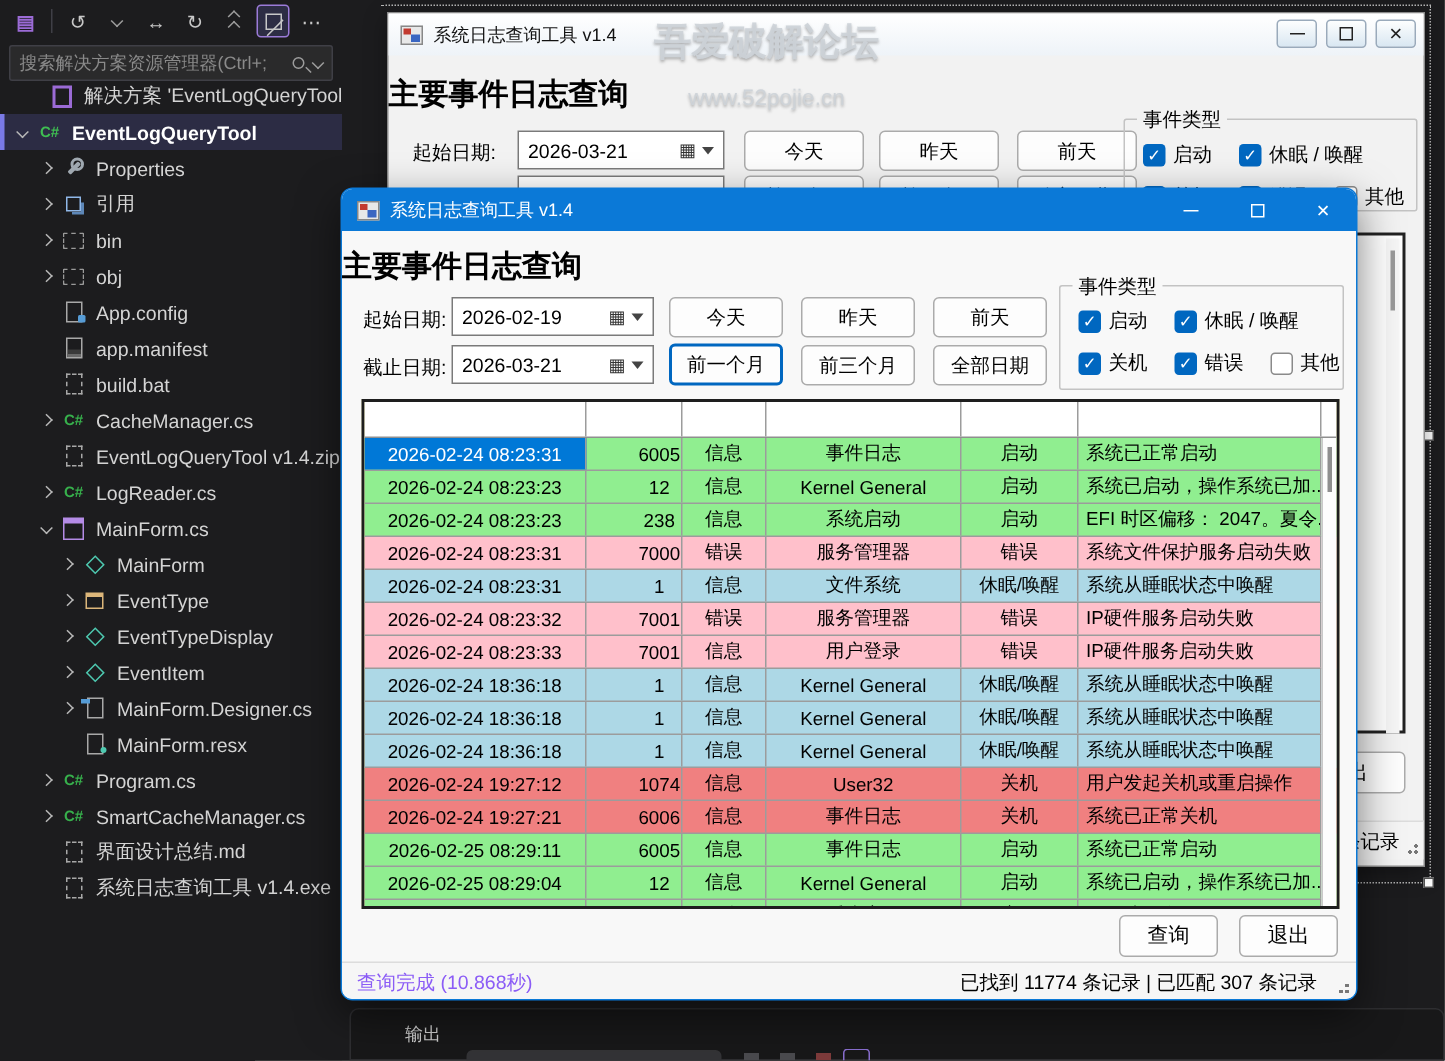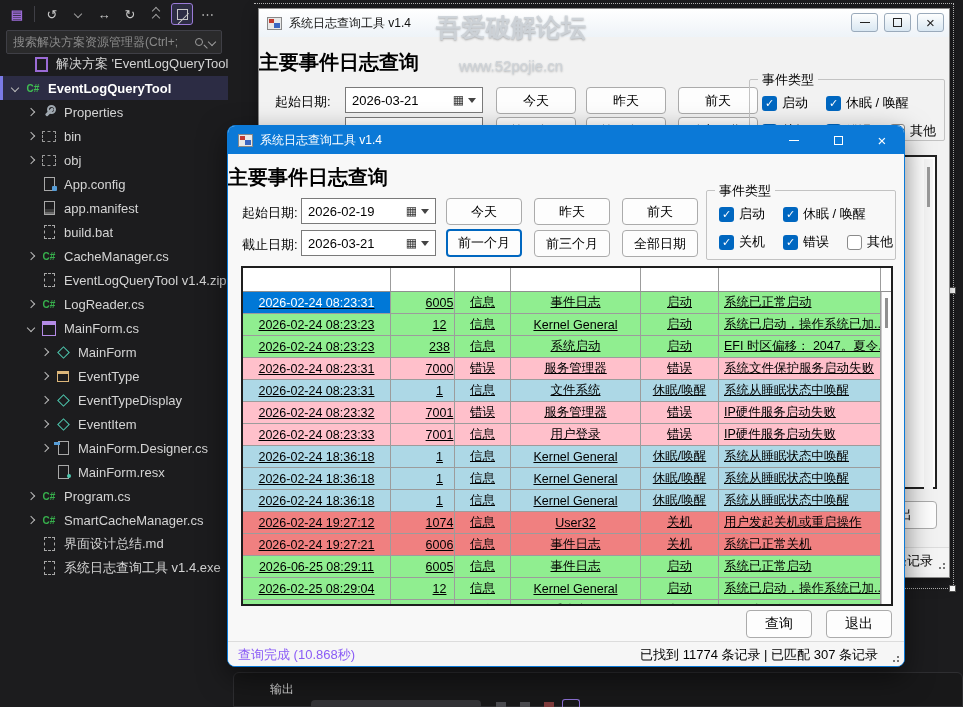--- a/index.html
+++ b/index.html
@@ -102,21 +102,21 @@
   .bg-table{position:absolute;left:14px;top:146px;width:664px;height:334px;background:#fff;border:2px solid #222;}
   .bg-table .sb{position:absolute;right:2px;top:2px;width:9px;height:100%;background:#f6f6f6;}
   .bg-table .sb .thumb{position:absolute;left:3px;top:8px;width:3px;height:40px;background:#9a9a9a;}
   .statusbar{position:absolute;left:0;width:100%;height:26px;background:#f4f4f4;border-top:1px solid #dcdcdc;display:flex;align-items:center;font-size:13px;}
 
   
   .front-win{position:absolute;left:227px;top:125px;width:678px;height:542px;background:#f8f8f8;border:1px solid #0b79d7;border-radius:8px;box-shadow:0 10px 28px rgba(0,0,0,.5);overflow:hidden;z-index:5;}
   .f-title{position:absolute;left:0;top:0;width:100%;height:28px;background:#0b79d7;display:flex;align-items:center;padding:0 10px;color:#fff;font-size:12px;}
   .f-ctrl{position:absolute;right:0;top:0;height:28px;display:flex;color:#fff;}
   .f-ctrl .fc{width:44px;height:28px;display:flex;align-items:center;justify-content:center;}
-  .front-table{position:absolute;left:13px;top:140px;width:652px;height:340px;background:#fef9c3;border:2px solid #1e1e1e;overflow:hidden;text-decoration:underline;}
+  .front-table{position:absolute;left:13px;top:140px;width:652px;height:340px;background:#fef9c3;border:2px solid #1e1e1e;overflow:hidden;}
   .thead{display:flex;height:24px;border-bottom:1px solid #8f8f8f;background:#fff;}
   .hcell{display:flex;align-items:center;justify-content:center;font-size:13px;font-weight:bold;color:#000;border-right:1px solid #9c9c9c;height:100%;}
   .trow{display:flex;height:22px;border-bottom:1px solid #9c9c9c;}
   .cell{display:flex;align-items:center;justify-content:center;font-size:12.5px;color:#000;border-right:1px solid #9c9c9c;height:100%;overflow:hidden;white-space:nowrap;}
   .col-time{width:148px;}
   .col-id{width:64px;padding-left:34px;}
   .col-level{width:56px;}
   .col-source{width:130px;}
   .col-type{width:78px;}
   .col-desc{width:162px;justify-content:flex-start;padding-left:5px;}
@@ -168,20 +168,25 @@
         <span class="ic csproj"></span>
         <span class="lbl">EventLogQueryTool</span>
       </div>
         <div class="trow-tree d2">
         <span class="chev right"></span>
         <span class="ic wrench"></span>
         <span class="lbl">Properties</span>
       </div>
         <div class="trow-tree d2">
         <span class="chev right"></span>
+        <span class="ic ref"></span>
+        <span class="lbl">引用</span>
+      </div>
+        <div class="trow-tree d2">
+        <span class="chev right"></span>
         <span class="ic folder"></span>
         <span class="lbl">bin</span>
       </div>
         <div class="trow-tree d2">
         <span class="chev right"></span>
         <span class="ic folder"></span>
         <span class="lbl">obj</span>
       </div>
         <div class="trow-tree d2">
         <span class="chev"></span>
@@ -535,21 +540,21 @@
         </div>
           <div class="trow cat-shutdown">
           <span class="cell col-time">2026-02-24 19:27:21</span>
           <span class="cell col-id">6006</span>
           <span class="cell col-level">信息</span>
           <span class="cell col-source">事件日志</span>
           <span class="cell col-type">关机</span>
           <span class="cell col-desc">系统已正常关机</span>
         </div>
           <div class="trow cat-startup">
-          <span class="cell col-time">2026-06-25 08:29:11</span>
+          <span class="cell col-time">2026-02-25 08:29:11</span>
           <span class="cell col-id">6005</span>
           <span class="cell col-level">信息</span>
           <span class="cell col-source">事件日志</span>
           <span class="cell col-type">启动</span>
           <span class="cell col-desc">系统已正常启动</span>
         </div>
           <div class="trow cat-startup">
           <span class="cell col-time">2026-02-25 08:29:04</span>
           <span class="cell col-id">12</span>
           <span class="cell col-level">信息</span>

